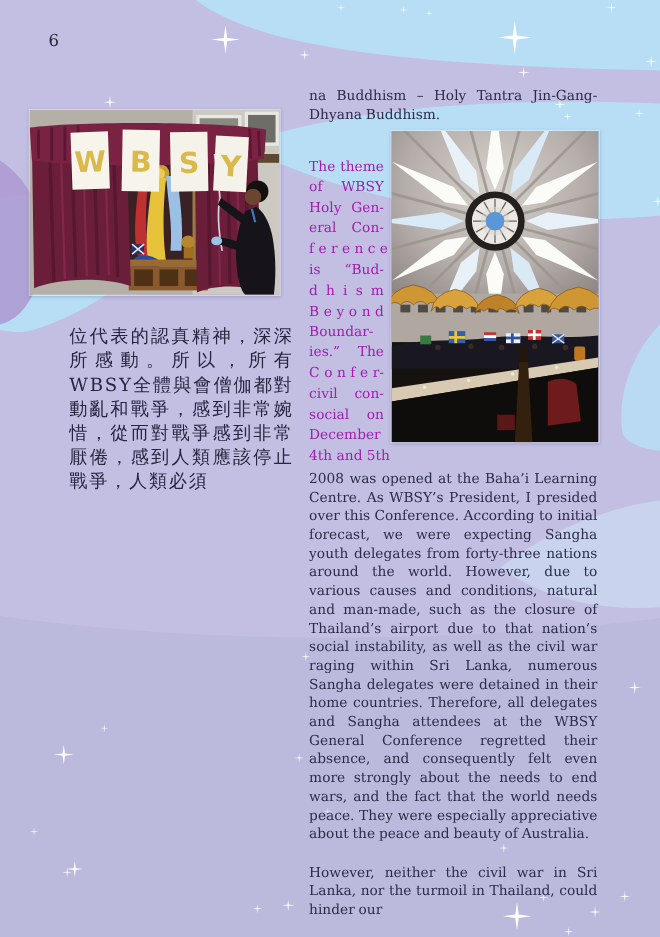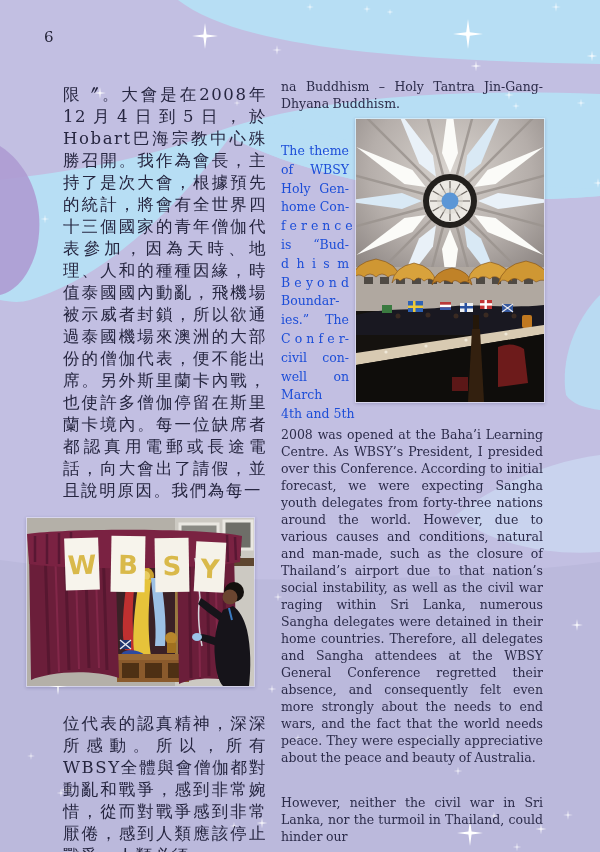--- a/index.html
+++ b/index.html
@@ -10,24 +10,24 @@
       clip-path:polygon(50% 0,56% 44%,100% 50%,56% 56%,50% 100%,44% 56%,0 50%,44% 44%);}
   .pagenum{position:absolute;left:44px;top:28px;font-size:15px;color:#26263a;}
   .col-left{position:absolute;left:63px;top:84px;width:204px;}
   .col-right{position:absolute;left:281px;top:78px;width:262px;}
   .zh{margin:0;font-size:16.5px;line-height:22px;letter-spacing:1.6px;
       text-align:justify;color:#262640;}
   .zh.p2{margin-top:26px;}
   .en{margin:0;font-size:12.5px;line-height:17px;text-align:justify;
       color:#2c2c4a;word-spacing:-0.5px;}
   .en.cont{margin-top:2px;}
-  .en.para3{margin-top:28px;}
+  .en.para3{margin-top:18px;}
   .narrow{margin-top:30px;width:68px;}
   .wl{font-size:12.5px;line-height:18.8px;height:18.8px;white-space:nowrap;
-      text-align:justify;text-align-last:justify;color:#1d4ed8;}
+      text-align:justify;text-align-last:justify;color:#a21caf;}
   .photo{display:block;border:1px solid rgba(255,255,255,.35);
          box-shadow:0 1px 3px rgba(60,50,110,.25);}
   .photo-wbsy{margin:15px 0 0 -37px;width:227px;height:168px;}
   .photo-hall{position:absolute;left:74px;top:40px;width:188px;height:283px;}
   figure{margin:0;padding:0;}
   svg{display:block;}
 </style>
 </head>
 <body>
 
@@ -79,21 +79,20 @@
   <i class="sp" style="left:458px;top:771px;width:9px;height:9px;opacity:.8;"></i>
   <i class="sp" style="left:470px;top:833px;width:26px;height:26px;"></i>
   <i class="sp" style="left:541px;top:829px;width:11px;height:11px;opacity:.85;"></i>
   <i class="sp" style="left:568px;top:815px;width:10px;height:10px;opacity:.85;"></i>
   <i class="sp" style="left:517px;top:847px;width:9px;height:9px;opacity:.8;"></i>
   <i class="sp" style="left:494px;top:816px;width:9px;height:9px;opacity:.8;"></i>
 
   <div class="pagenum">6</div>
 
   <div class="col-left">
-    <p class="zh">限〞。大會是在2008年12月4日到5日，於Hobart巴海宗教中心殊勝召開。我作為會長，主持了是次大會，根據預先的統計，將會有全世界四十三個國家的青年僧伽代表參加，因為天時、地理、人和的種種因緣，時值泰國國內動亂，飛機場被示威者封鎖，所以欲通過泰國機場來澳洲的大部份的僧伽代表，便不能出席。另外斯里蘭卡內戰，也使許多僧伽停留在斯里蘭卡境內。每一位缺席者都認真用電郵或長途電話，向大會出了請假，並且說明原因。我們為每一</p>
 
     <figure class="photo photo-wbsy">
       <svg viewBox="0 0 227 168" width="227" height="168">
         <rect width="227" height="168" fill="#b4b0a8"></rect>
         <rect x="148" y="0" width="79" height="168" fill="#ccc9c2"></rect>
         <rect x="153" y="6" width="38" height="32" fill="#8a8a84" stroke="#e9e7e1" stroke-width="3"></rect>
         <rect x="197" y="3" width="28" height="28" fill="#6e6e68" stroke="#e9e7e1" stroke-width="3"></rect>
         <rect x="150" y="40" width="77" height="8" fill="#5e4630"></rect>
         <g>
           <rect x="166" y="22" width="6" height="16" fill="#2a50b0"></rect>
@@ -169,31 +168,31 @@
     <p class="zh p2">位代表的認真精神，深深所感動。所以，所有WBSY全體與會僧伽都對動亂和戰爭，感到非常婉惜，從而對戰爭感到非常厭倦，感到人類應該停止戰爭，人類必須</p>
   </div>
 
   <div class="col-right">
     <p class="en">na Buddhism – Holy Tantra Jin-Gang-Dhyana Buddhism.</p>
 
     <div class="narrow">
       <div class="wl">The theme</div>
       <div class="wl">of WBSY</div>
       <div class="wl">Holy Gen-</div>
-      <div class="wl">home Con-</div>
+      <div class="wl">eral Con-</div>
       <div class="wl">f e r e n c e</div>
       <div class="wl">is “Bud-</div>
       <div class="wl">d h i s m</div>
       <div class="wl">B e y o n d</div>
       <div class="wl">Boundar-</div>
       <div class="wl">ies.” The</div>
       <div class="wl">C o n f e r-</div>
       <div class="wl">civil con-</div>
-      <div class="wl">well on</div>
-      <div class="wl">March</div>
+      <div class="wl">social on</div>
+      <div class="wl">December</div>
       <div class="wl">4th and 5th</div>
     </div>
 
     <figure class="photo photo-hall">
       <svg viewBox="0 0 188 283" width="188" height="283">
         <defs>
           <radialGradient id="ceil" cx="50%" cy="29%" r="72%">
             <stop offset="0" stop-color="#d8d3ce"></stop>
               <stop offset=".6" stop-color="#b5aeaa"></stop>
               <stop offset="1" stop-color="#8d8683"></stop>

